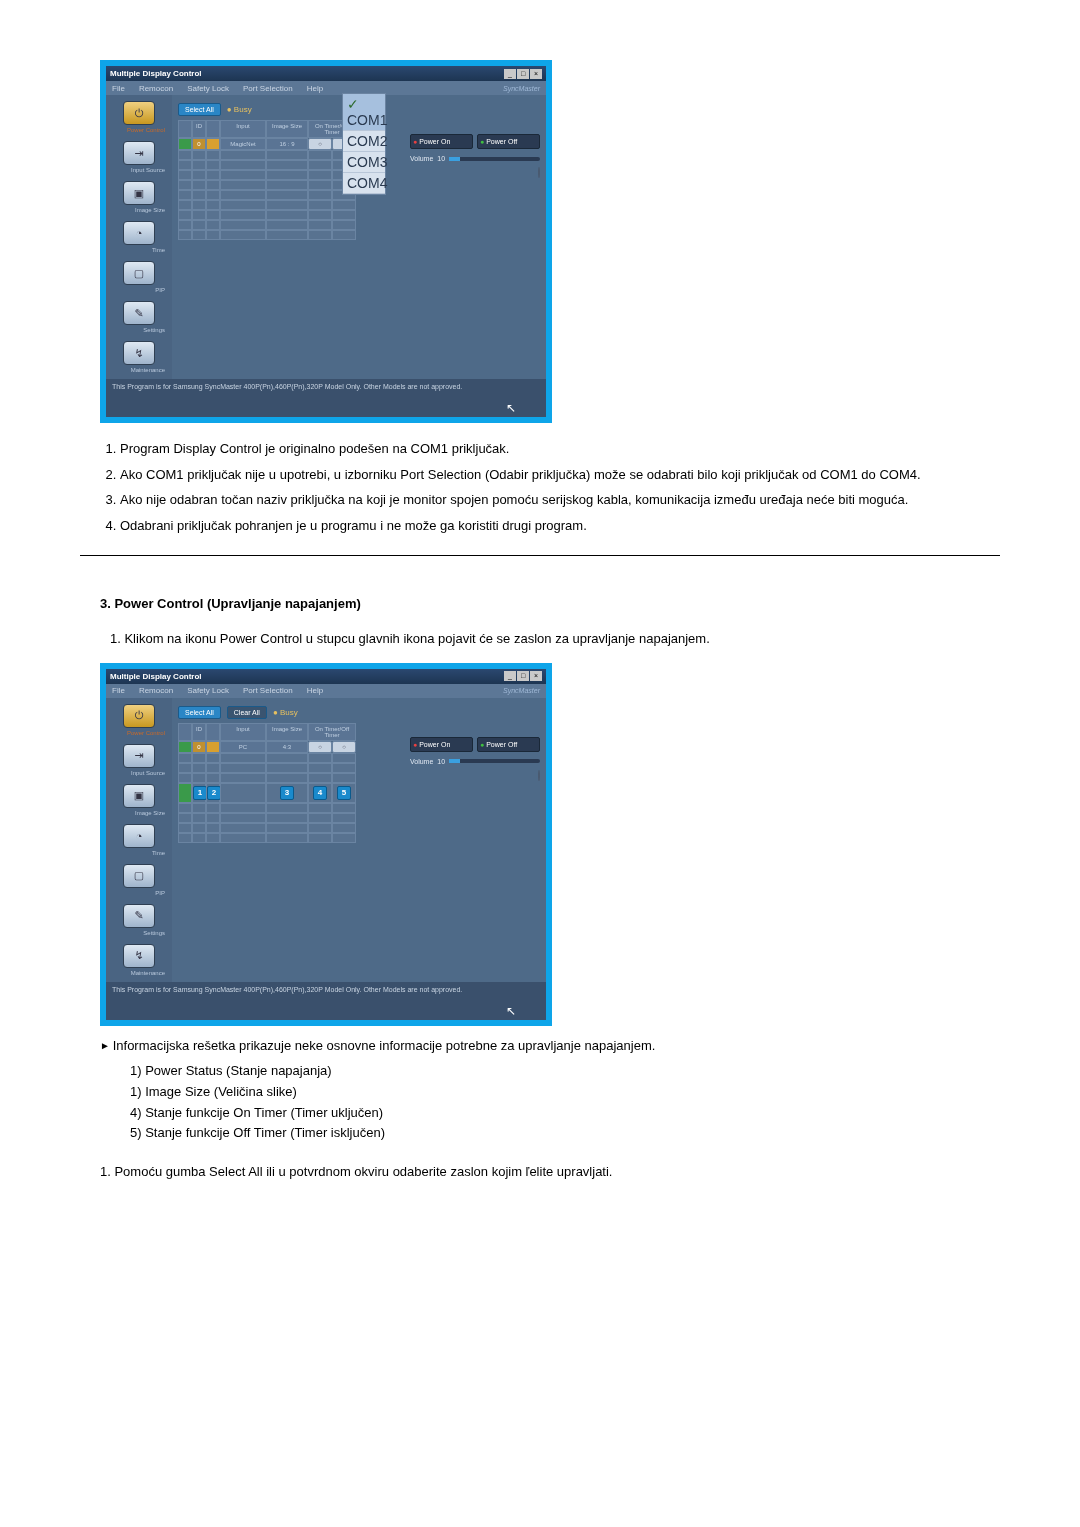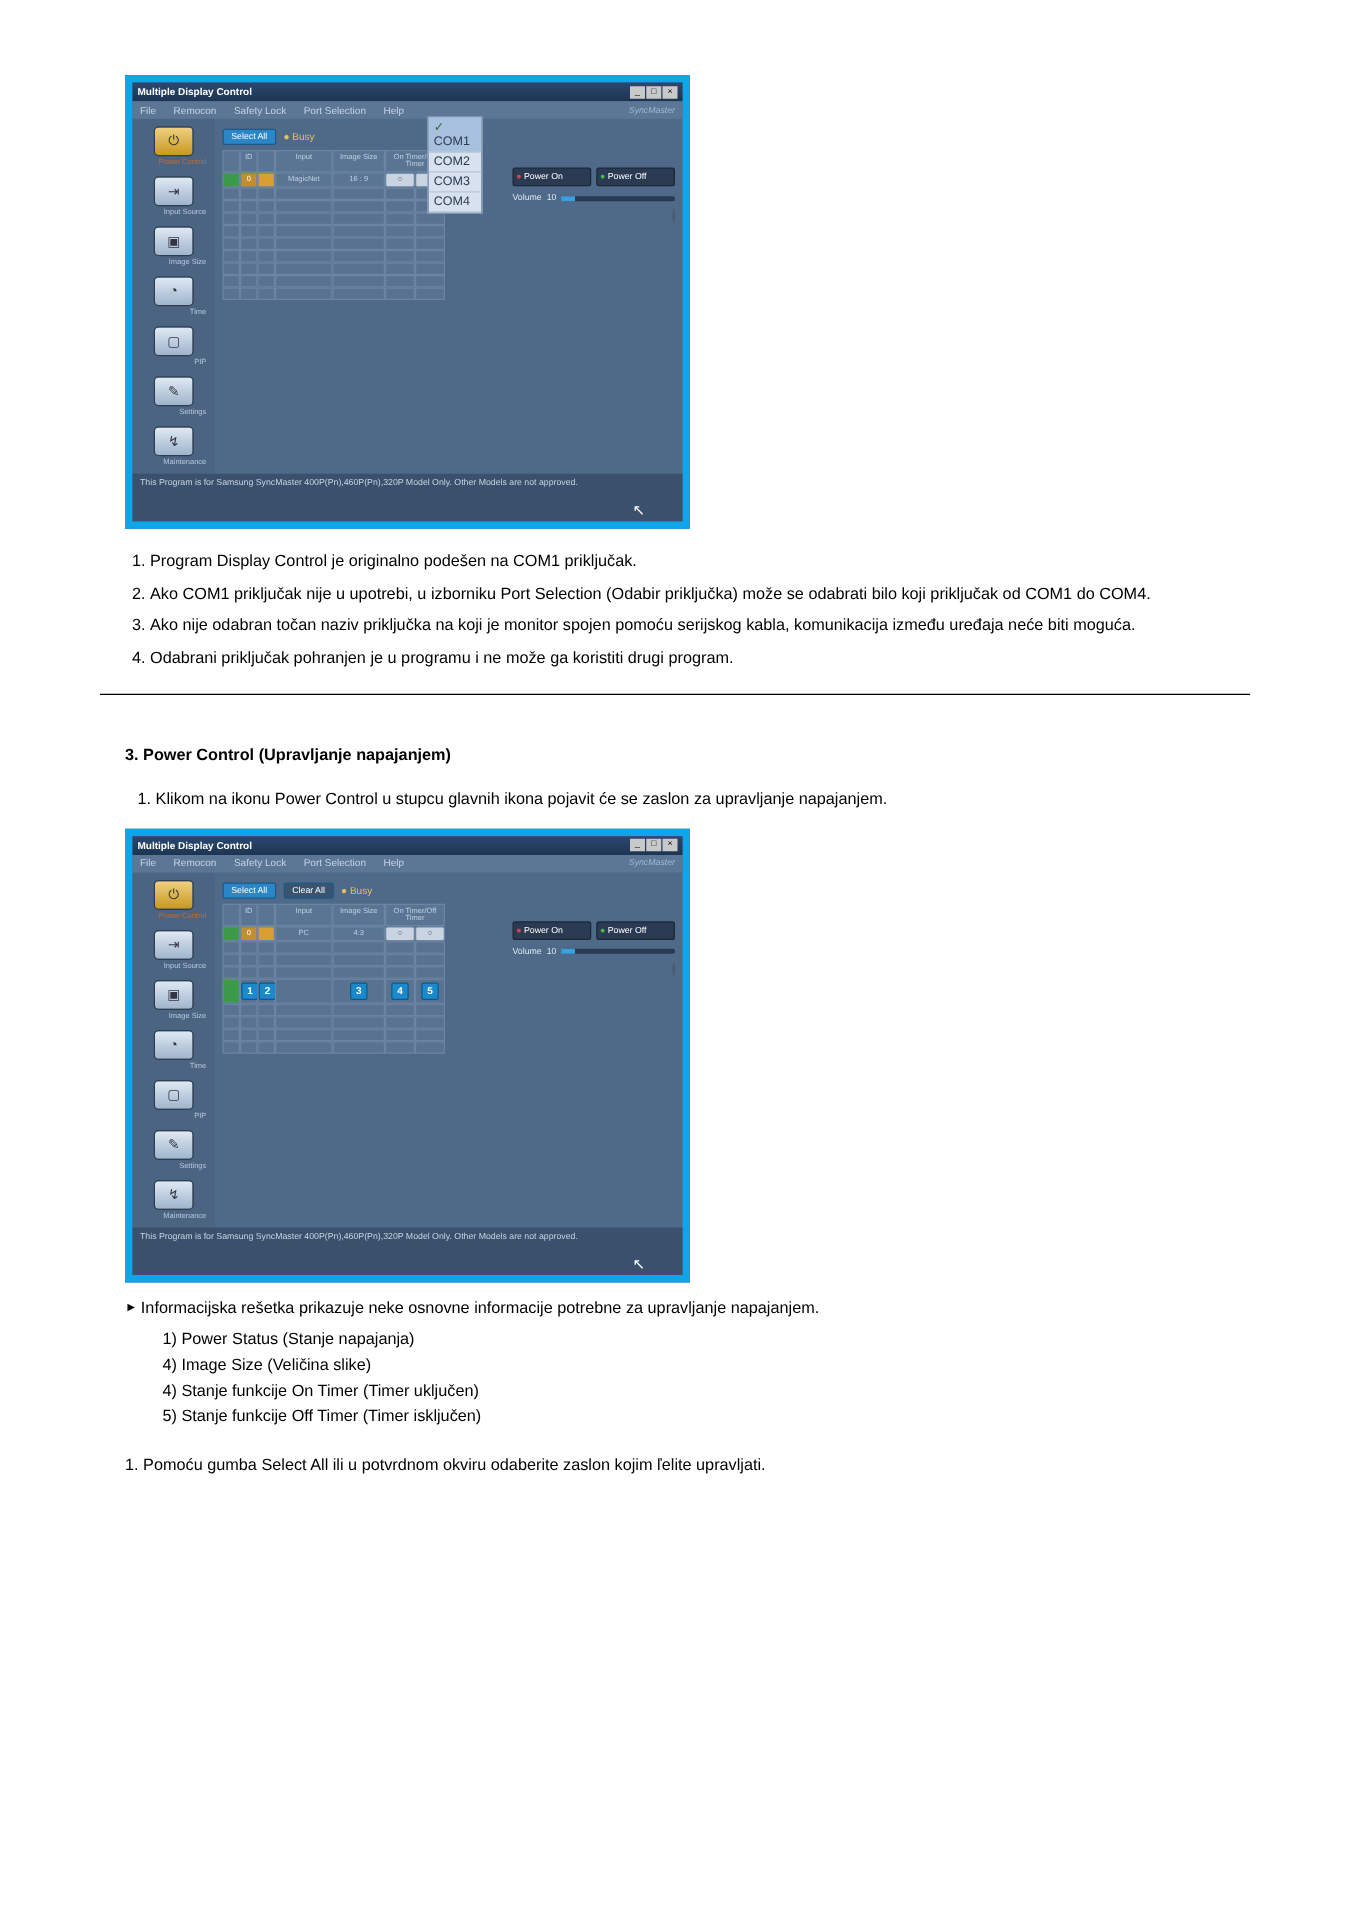--- a/index.html
+++ b/index.html
@@ -105,21 +105,21 @@
   .menubar .logo { color: #9fb8d6; font-style: italic; font-size: 7px; }
 
   .port-dropdown {
     position: absolute;
     left: 236px;
     top: 27px;
     width: 42px;
     background: #d8e2ee;
     border: 1px solid #6b84a2;
     z-index: 5;
-    font-size: 10px;
+    font-size: 14px;
     color: #2a3a50;
   }
   .port-dropdown div {
     padding: 2px 4px;
     border-bottom: 1px solid #b8c6d8;
   }
   .port-dropdown div:first-child {
     background: #a6c0de;
   }
   .port-dropdown div.check::before {
@@ -685,20 +685,20 @@
     </div>
     <div class="footer">
       <span>This Program is for Samsung SyncMaster 400P(Pn),460P(Pn),320P Model Only. Other Models are not approved.</span>
       <span class="cursor">↖</span>
     </div>
   </div>
 
   <div class="bullet-line"><span>Informacijska rešetka prikazuje neke osnovne informacije potrebne za upravljanje napajanjem.</span></div>
   <div class="sub-list">
     <div>1) Power Status (Stanje napajanja)</div>
-    <div>4) Image Size (Veličina slike)</div>
+    <div>1) Image Size (Veličina slike)</div>
     <div>4) Stanje funkcije On Timer (Timer uključen)</div>
     <div>5) Stanje funkcije Off Timer (Timer isključen)</div>
   </div>
 
   <div class="sec-text" style="margin-left:20px">1.  Pomoću gumba Select All ili u potvrdnom okviru odaberite zaslon kojim ľelite upravljati.</div>
 
 </div>
 
 </body></html>

